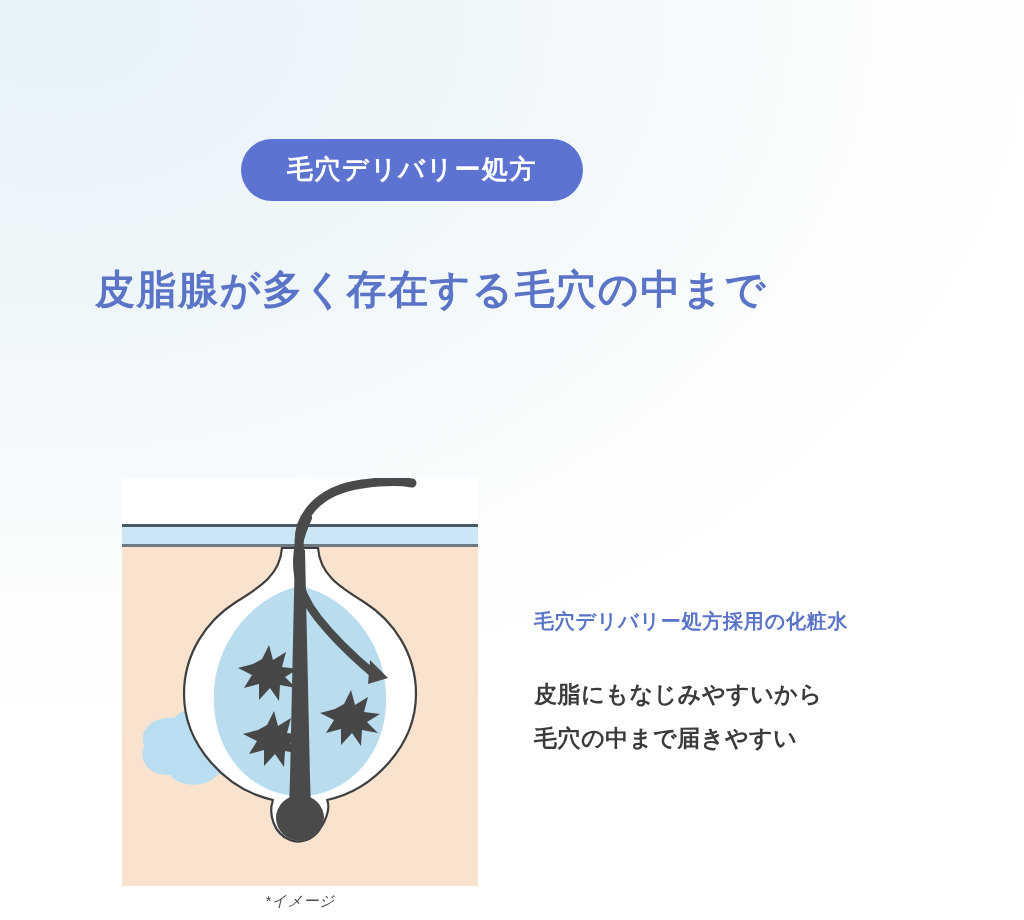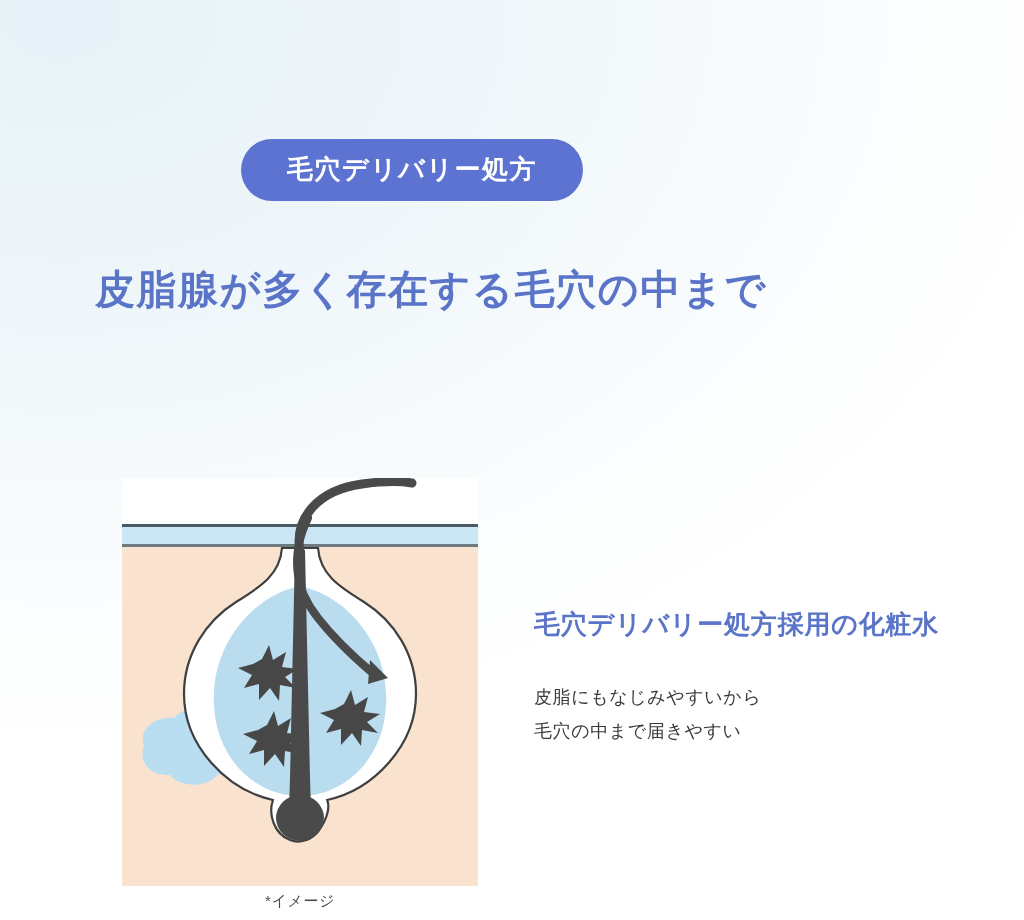--- a/index.html
+++ b/index.html
@@ -72,42 +72,43 @@
 
   .figure-note {
     position: absolute;
     left: 122px;
     top: 892px;
     width: 356px;
     text-align: center;
     color: #4a4a4a;
     font-size: 15px;
     letter-spacing: 0.6px;
+    font-style: italic;
   }
 
   
   .copy {
     position: absolute;
     left: 534px;
     top: 608px;
     width: 470px;
   }
   .copy-title {
     color: #5a74c8;
-    font-size: 26px;
+    font-size: 20px;
     font-weight: 700;
     letter-spacing: 0.8px;
     line-height: 1.3;
     margin: 0;
   }
   .copy-body {
     margin: 38px 0 0 0;
     color: #3b3b3b;
-    font-size: 18px;
-    font-weight: 400;
+    font-size: 23px;
+    font-weight: 700;
     line-height: 1.92;
     letter-spacing: 0.6px;
   }
   .copy-body .line { display: block; }
 </style>
 </head>
 <body>
 
 <div class="page">
 

